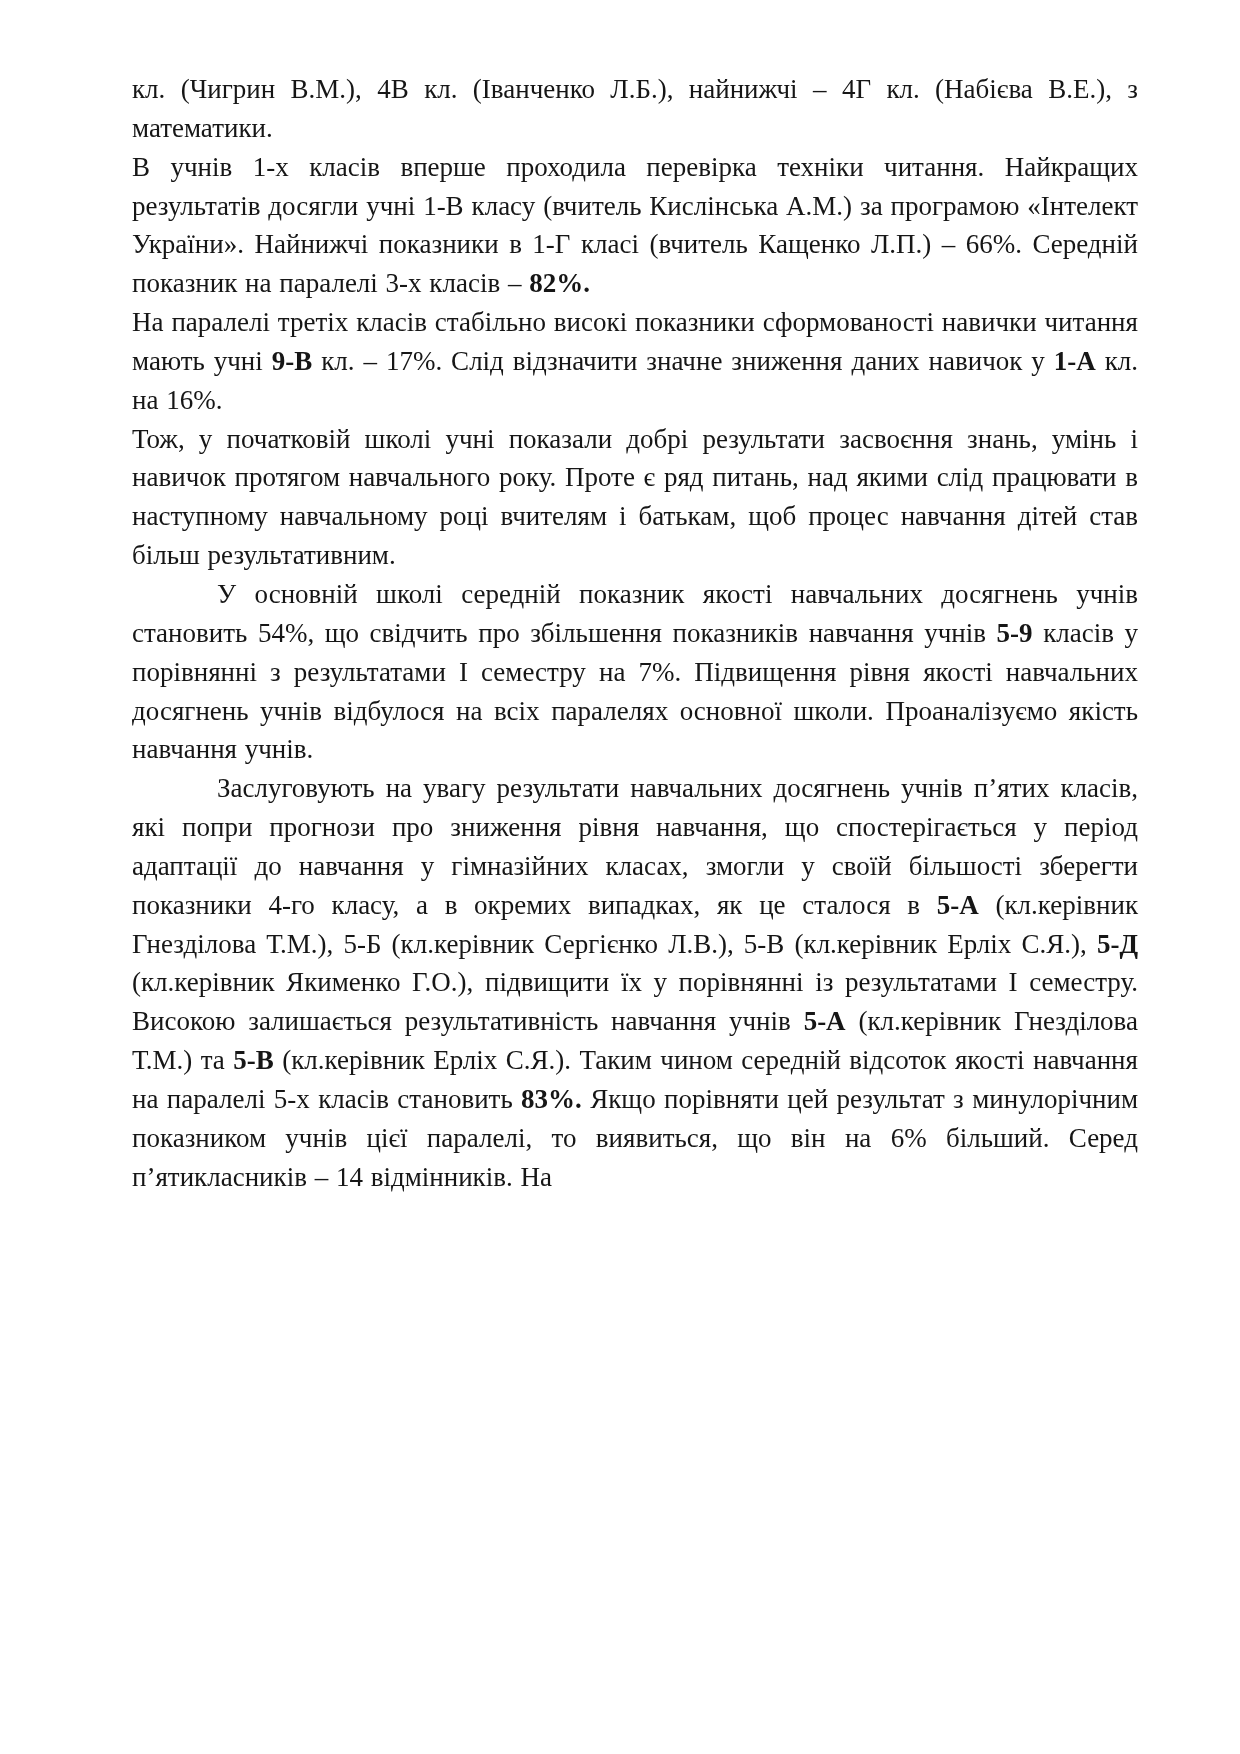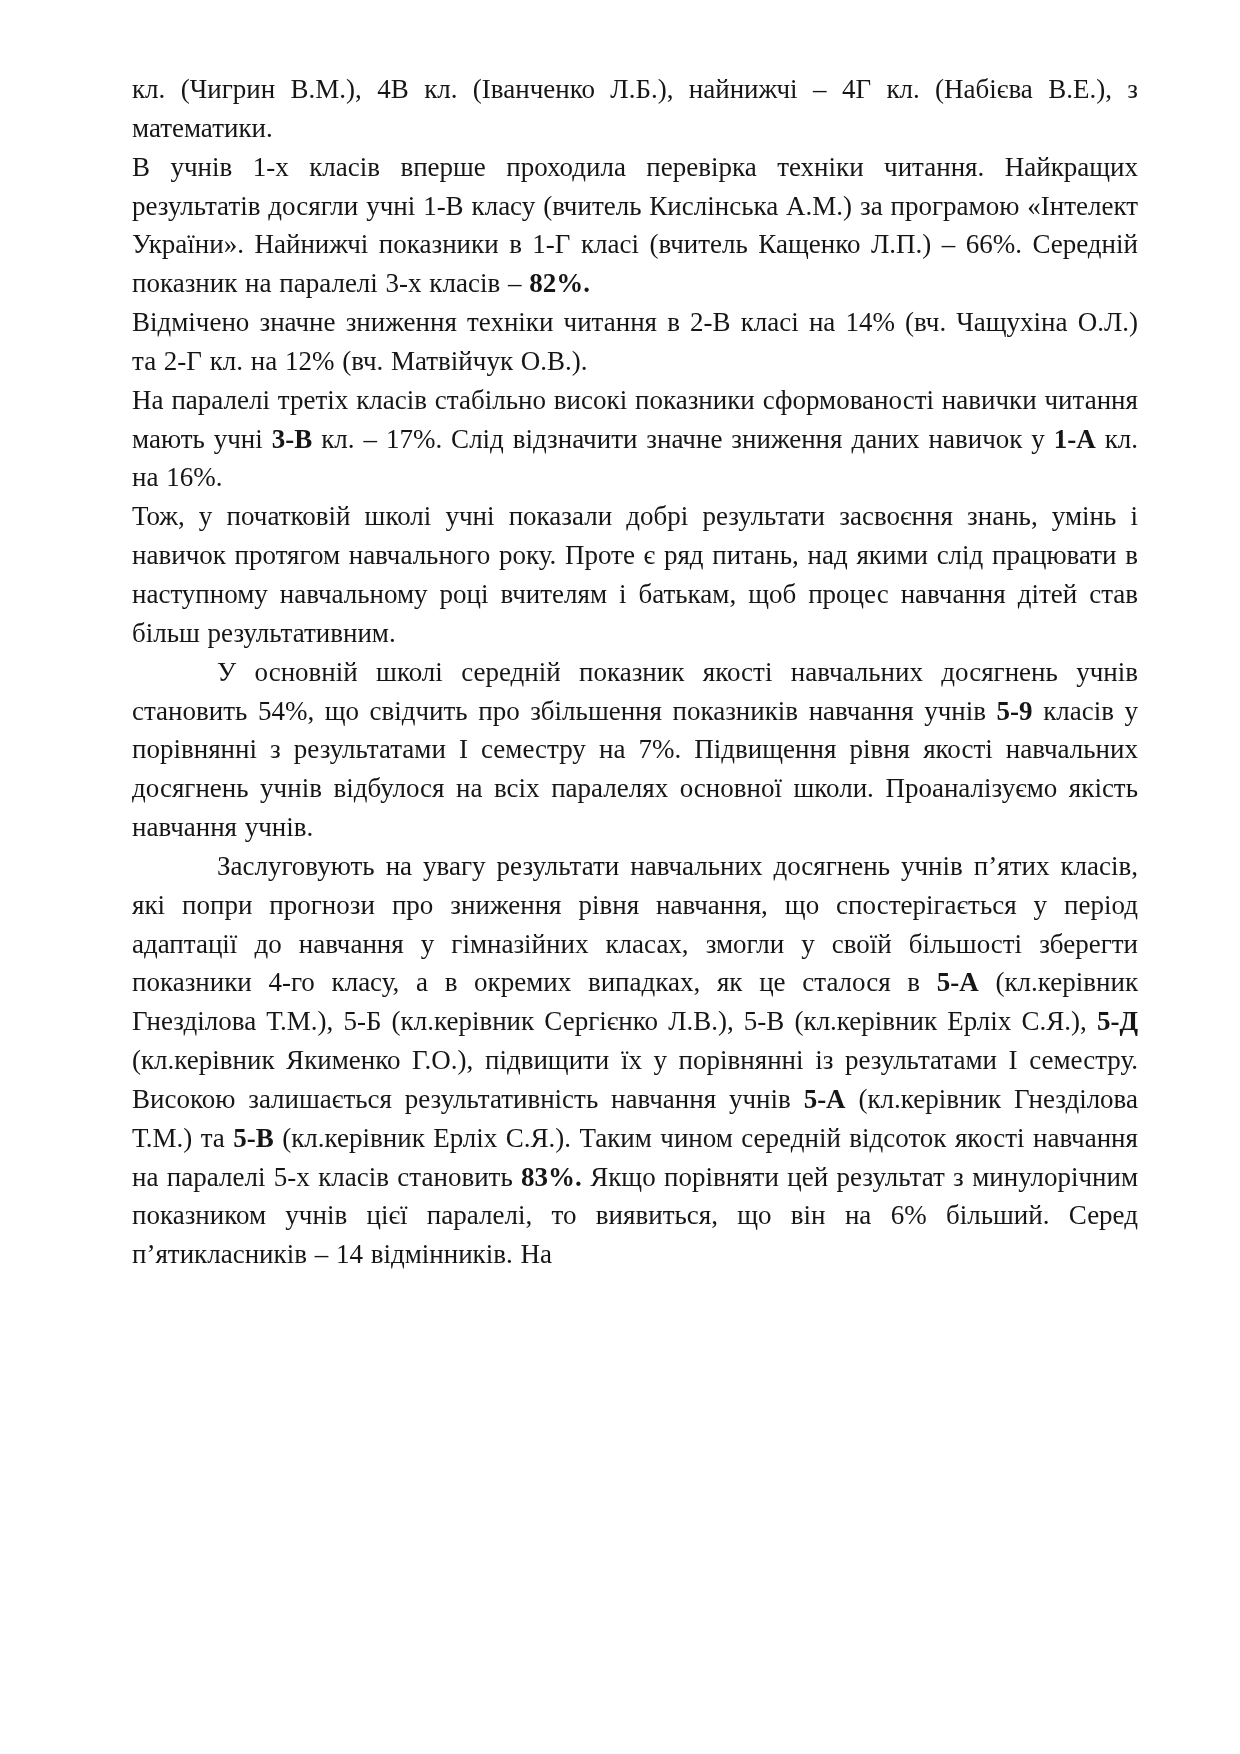--- a/index.html
+++ b/index.html
@@ -38,19 +38,18 @@
   .run { font-weight: normal; }
   .run.bold { font-weight: bold; }
 </style>
 </head>
 <body>
 
 <div class="page">
   <div class="doc-body">
       <p class="para"><span class="run">кл.  (Чигрин В.М.), 4В кл. (Іванченко Л.Б.), найнижчі – 4Г кл. (Набієва В.Е.), з математики.</span></p>
       <p class="para"><span class="run">В учнів 1-х класів вперше проходила перевірка техніки читання. Найкращих результатів досягли учні 1-В класу (вчитель Кислінська А.М.) за програмою «Інтелект України». Найнижчі показники в 1-Г класі (вчитель Кащенко Л.П.) – 66%. Середній показник на паралелі 3-х класів – </span><span class="run bold">82%.</span></p>
-      <p class="para"><span class="run">Відмічено значне зниження техніки читання в 2-В класі на 14% (вч. Чащухіна О.Л.) та 2-Г кл. на 12% (вч. Матвійчук О.В.).</span></p>
-      <p class="para"><span class="run">На паралелі третіх класів стабільно високі показники сформованості навички читання мають учні </span><span class="run bold">3-В</span><span class="run"> кл. – 17%. Слід відзначити значне зниження даних навичок у </span><span class="run bold">1-А</span><span class="run"> кл. на 16%.</span></p>
+      <p class="para"><span class="run">На паралелі третіх класів стабільно високі показники сформованості навички читання мають учні </span><span class="run bold">9-В</span><span class="run"> кл. – 17%. Слід відзначити значне зниження даних навичок у </span><span class="run bold">1-А</span><span class="run"> кл. на 16%.</span></p>
       <p class="para"><span class="run">Тож, у початковій школі учні показали добрі результати засвоєння знань, умінь і навичок протягом навчального року. Проте є ряд питань, над якими слід працювати в наступному навчальному році вчителям і батькам, щоб процес навчання дітей став більш результативним.</span></p>
       <p class="para indent"><span class="run">У основній школі середній показник якості навчальних досягнень учнів становить 54%, що свідчить про збільшення показників навчання учнів </span><span class="run bold">5-9</span><span class="run"> класів у порівнянні з результатами І семестру на 7%. Підвищення рівня якості навчальних досягнень учнів відбулося на всіх паралелях основної школи. Проаналізуємо якість навчання учнів.</span></p>
       <p class="para indent"><span class="run">Заслуговують на увагу результати навчальних досягнень учнів п’ятих класів, які попри прогнози про зниження рівня навчання, що спостерігається у період адаптації до навчання у гімназійних класах, змогли у своїй більшості зберегти показники 4-го класу, а в окремих випадках, як це сталося в </span><span class="run bold">5-А</span><span class="run"> (кл.керівник Гнезділова Т.М.), 5-Б (кл.керівник Сергієнко Л.В.), 5-В (кл.керівник Ерліх С.Я.), </span><span class="run bold">5-Д</span><span class="run"> (кл.керівник Якименко Г.О.), підвищити їх у порівнянні із результатами І семестру. Високою залишається результативність навчання учнів </span><span class="run bold">5-А</span><span class="run"> (кл.керівник  Гнезділова Т.М.) та </span><span class="run bold">5-В</span><span class="run"> (кл.керівник Ерліх С.Я.). Таким чином середній відсоток якості навчання на паралелі 5-х класів становить </span><span class="run bold">83%.</span><span class="run"> Якщо порівняти цей результат з минулорічним показником учнів цієї паралелі, то виявиться, що він на 6% більший. Серед п’ятикласників – 14 відмінників. На</span></p>
     </div>
 </div>
 
 </body></html>

